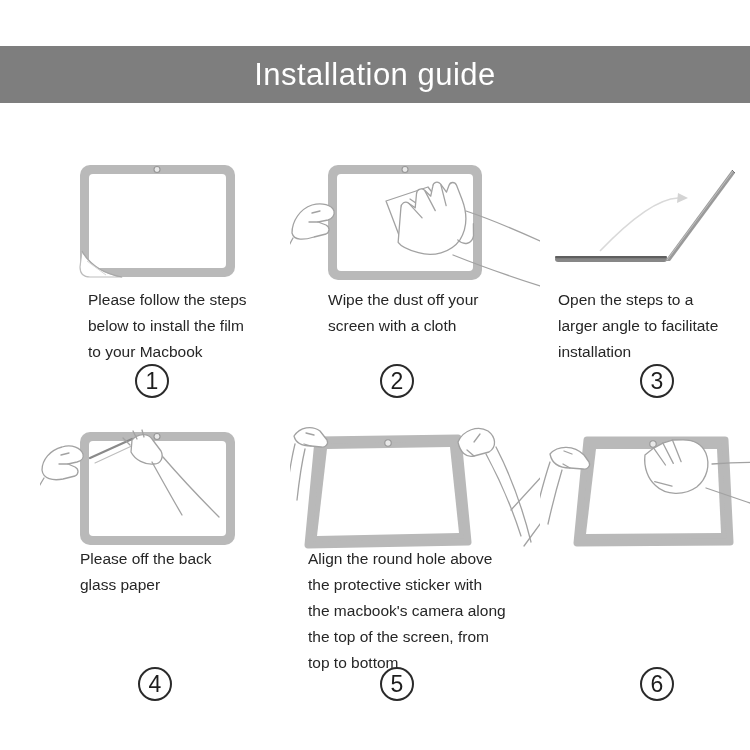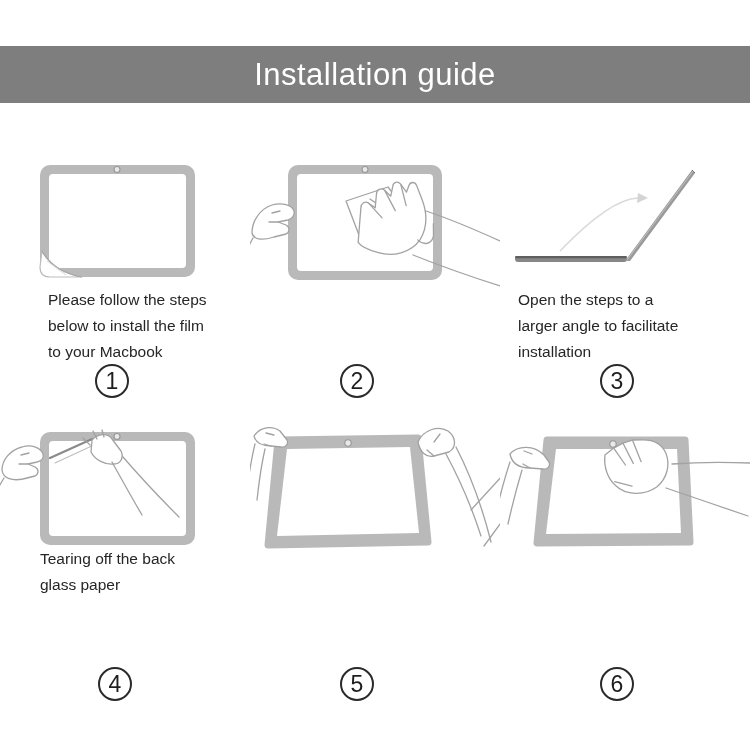--- a/index.html
+++ b/index.html
@@ -2,21 +2,21 @@
 <html><head>
 <meta charset="utf-8">
 <style>
   html,body{margin:0;padding:0;background:#fff;}
   .page{position:relative;width:750px;height:750px;background:#fff;overflow:hidden;
         font-family:"Liberation Sans","DejaVu Sans",sans-serif;color:#262626;}
   .banner{position:absolute;top:46px;left:0;width:750px;height:57px;background:#7e7e7e;
           display:flex;align-items:center;justify-content:center;}
   .banner-title{color:#ffffff;font-size:31px;letter-spacing:0.5px;}
   .steps{position:absolute;top:103px;left:0;width:656px;
-         display:grid;grid-template-columns:250px 250px 250px;grid-template-rows:295px 347px;}
+         display:grid;grid-template-columns:250px 250px 250px;grid-template-rows:295px 347px;padding-left:40px;}
   .cell{position:relative;}
   .illus{position:absolute;left:0;top:0;width:250px;height:185px;}
   .row2 .illus{top:20px;height:150px;}
   .caption{position:absolute;font-size:15.5px;line-height:26px;white-space:pre-line;color:#262626;}
   .row1 .caption{top:184px;}
   .row2 .caption{top:148px;}
   .num{position:absolute;width:30px;height:30px;border:2px solid #2a2a2a;border-radius:50%;
        display:flex;align-items:center;justify-content:center;font-size:23px;color:#1e1e1e;}
   .row1 .num{top:261px;}
   .row2 .num{top:269px;}
@@ -65,20 +65,22 @@
         <g transform="rotate(-25 140 120)">
           <path d="M103,124 L120,94 C122,90 127,89 129,93 L133,100 L140,88 C142,84 147,84 149,88 L152,96 L158,88 C160,84 165,85 166,89 L168,99 L173,94 C176,91 180,93 180,97 L179,112 C178,126 172,140 160,148 C146,156 128,152 117,142 C110,136 104,130 103,124 Z" class="handfill"></path>
           <path d="M129,93 L135,112 M149,89 L150,111 M166,90 L162,111" class="lineart"></path>
           <path d="M158,147 C161,155 169,157 174,150 L179,139" class="lineart"></path>
         </g>
         <path d="M176,108 C200,116 228,128 250,138 M163,152 C188,162 222,174 250,183" class="lineart"></path>
         <path d="M2,130 C2,118 10,106 22,102 C32,99 42,102 44,108 C45,112 42,116 38,117 L28,119 L36,122 C40,124 40,129 36,131 L24,134 C14,137 4,138 2,130 Z" class="handfill"></path>
         <path d="M28,119 L19,119 M22,110 L30,108" class="lineart"></path>
         <path d="M3,135 C-2,144 -6,152 -10,160" class="lineart"></path>
       </svg>
+      <div class="caption">Wipe the dust off your
+screen with a cloth</div>
       <div class="num">
         <span>2</span>
       </div>
     </div>
 
     <div class="cell row1 s3">
       <svg class="illus" viewBox="0 0 250 185">
         <path d="M60,148 Q110,96 138,95" fill="none" stroke="#d9d9d9" stroke-width="1.6"></path>
         <polygon points="138,90 148,95 137,100" fill="#d4d4d4"></polygon>
         <rect x="15" y="153" width="112" height="6" rx="3" fill="#878787"></rect>
@@ -102,40 +104,45 @@
         <circle cx="117" cy="18.5" r="3" fill="#e8e8e8" stroke="#979797" stroke-width="1.1"></circle>
         <path d="M50,40 L92,21" stroke="#8a8a8a" stroke-width="2.2" fill="none" stroke-linecap="round"></path>
         <path d="M55,45 L96,26" stroke="#bdbdbd" stroke-width="1.1" fill="none" stroke-linecap="round"></path>
         <path d="M92,22 C98,15 108,15 112,21 L121,33 C124,39 121,46 114,46 C105,47 95,42 91,34 Z" class="handfill"></path>
         <path d="M90,27 L83,20 M97,21 L93,13 M104,19 L102,12" class="lineart"></path>
         <path d="M112,44 C122,62 132,80 142,97 M123,39 C142,61 162,82 179,99" class="lineart"></path>
         <path d="M2,52 C2,42 10,32 22,29 C32,26 41,30 43,36 C44,40 41,43 37,44 L28,46 L35,49 C39,51 39,56 35,58 L23,61 C13,63 3,61 2,52 Z" class="handfill"></path>
         <path d="M28,46 L19,46 M21,37 L29,35" class="lineart"></path>
         <path d="M4,60 C-2,70 -8,80 -12,90" class="lineart"></path>
       </svg>
-      <div class="caption">Tearing off the back
+      <div class="caption">Please off the back
 glass paper</div>
       <div class="num">
         <span>4</span>
       </div>
     </div>
 
     <div class="cell row2 s5">
       <svg class="illus" viewBox="0 0 250 150">
         <polygon points="28,22 168,20 178,124 18,127" fill="#b9b9b9" stroke="#b9b9b9" stroke-width="7" stroke-linejoin="round"></polygon>
         <polygon points="37,31 160,29 169,115 27,118" fill="#ffffff"></polygon>
         <circle cx="98" cy="25" r="3.2" fill="#e8e8e8" stroke="#979797" stroke-width="1.1"></circle>
         <path d="M4,18 C10,9 22,7 30,13 L37,22 C39,26 35,30 31,29 L21,28 C13,28 6,26 4,18 Z" class="handfill"></path>
         <path d="M21,28 L14,26 M16,15 L24,17" class="lineart"></path>
         <path d="M5,26 C1,42 -1,56 -3,70 M15,31 C11,48 9,64 7,82" class="lineart"></path>
         <path d="M168,24 C173,12 188,7 198,13 C206,19 207,29 199,34 L184,38 C176,40 170,34 168,24 Z" class="handfill"></path>
         <path d="M184,38 L177,32 M190,16 L184,24" class="lineart"></path>
         <path d="M196,36 C210,62 222,90 231,118 M206,29 C221,58 233,92 241,124" class="lineart"></path>
         <path d="M221,92 L252,58 M234,128 L256,98" class="lineart"></path>
       </svg>
+      <div class="caption">Align the round hole above
+the protective sticker with
+the macbook's camera along
+the top of the screen, from
+top to bottom</div>
       <div class="num">
         <span>5</span>
       </div>
     </div>
 
     <div class="cell row2 s6">
       <svg class="illus" viewBox="0 0 250 150">
         <polygon points="47,22 185,22 190,124 37,125" fill="#b9b9b9" stroke="#b9b9b9" stroke-width="7" stroke-linejoin="round"></polygon>
         <polygon points="56,31 177,31 181,115 46,116" fill="#ffffff"></polygon>
         <circle cx="113" cy="26" r="3.2" fill="#e8e8e8" stroke="#979797" stroke-width="1.1"></circle>

